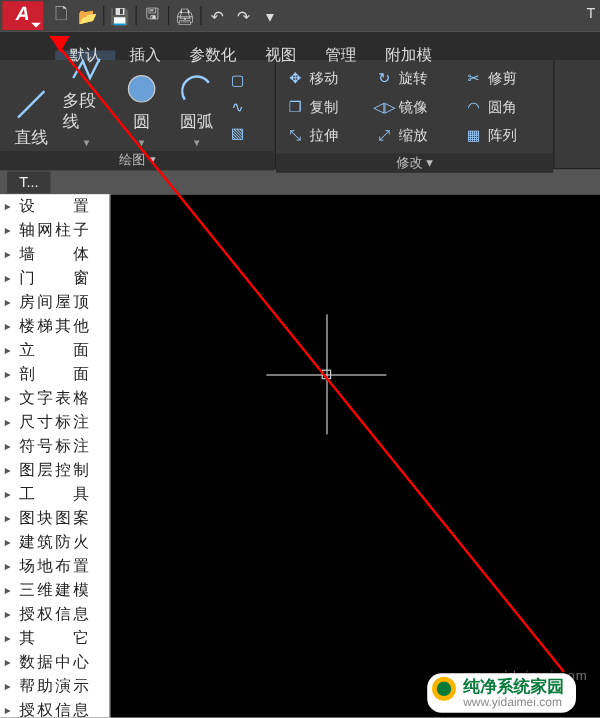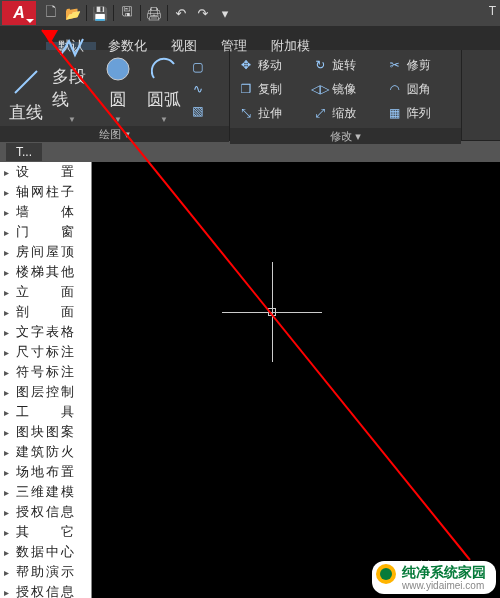--- a/index.html
+++ b/index.html
@@ -131,21 +131,21 @@
   .tool-icon {
     width: 30px;
     height: 30px;
     border: 1px solid #888;
     display:flex;
     align-items:center;
     justify-content:center;
     color:#9cf;
   }
   .tool-icon.noborder{border:none;}
-  .tool-label { font-size: 17px; }
+  .tool-label { font-size: 14px; }
   .tool-dd {
     font-size:8px;
     color:#999;
   }
   .mini-tools {
     display:flex;
     flex-direction:column;
     gap:2px;
     padding-right:4px;
   }
@@ -257,21 +257,21 @@
     position:absolute;
     right:10px;
     bottom:28px;
     color:#ddd;
     font-size:11px;
     opacity:.5;
     letter-spacing:1px;
   }
   .badge{
     position:absolute;
-    right:4px;
+    right:20px;
     bottom:4px;
     background:#fff;
     border-radius:12px;
     padding:3px 10px 3px 30px;
     font-size:14px;
     color:#067b3a;
     font-weight:bold;
     box-shadow:0 0 4px rgba(0,0,0,.4);
   }
   .badge-url{
@@ -313,20 +313,23 @@
   <div class="qat-icon">↷</div>
   <div class="qat-icon">▾</div>
   <div class="title-text">T</div>
 </div>
 
 <div class="ribbon-tabs">
   <div class="ribbon-tab active">
       <span>默认</span>
     </div>
   <div class="ribbon-tab">
+      <span>插入</span>
+    </div>
+  <div class="ribbon-tab">
       <span>参数化</span>
     </div>
   <div class="ribbon-tab">
       <span>视图</span>
     </div>
   <div class="ribbon-tab">
       <span>管理</span>
     </div>
   <div class="ribbon-tab">
       <span>附加模</span>

